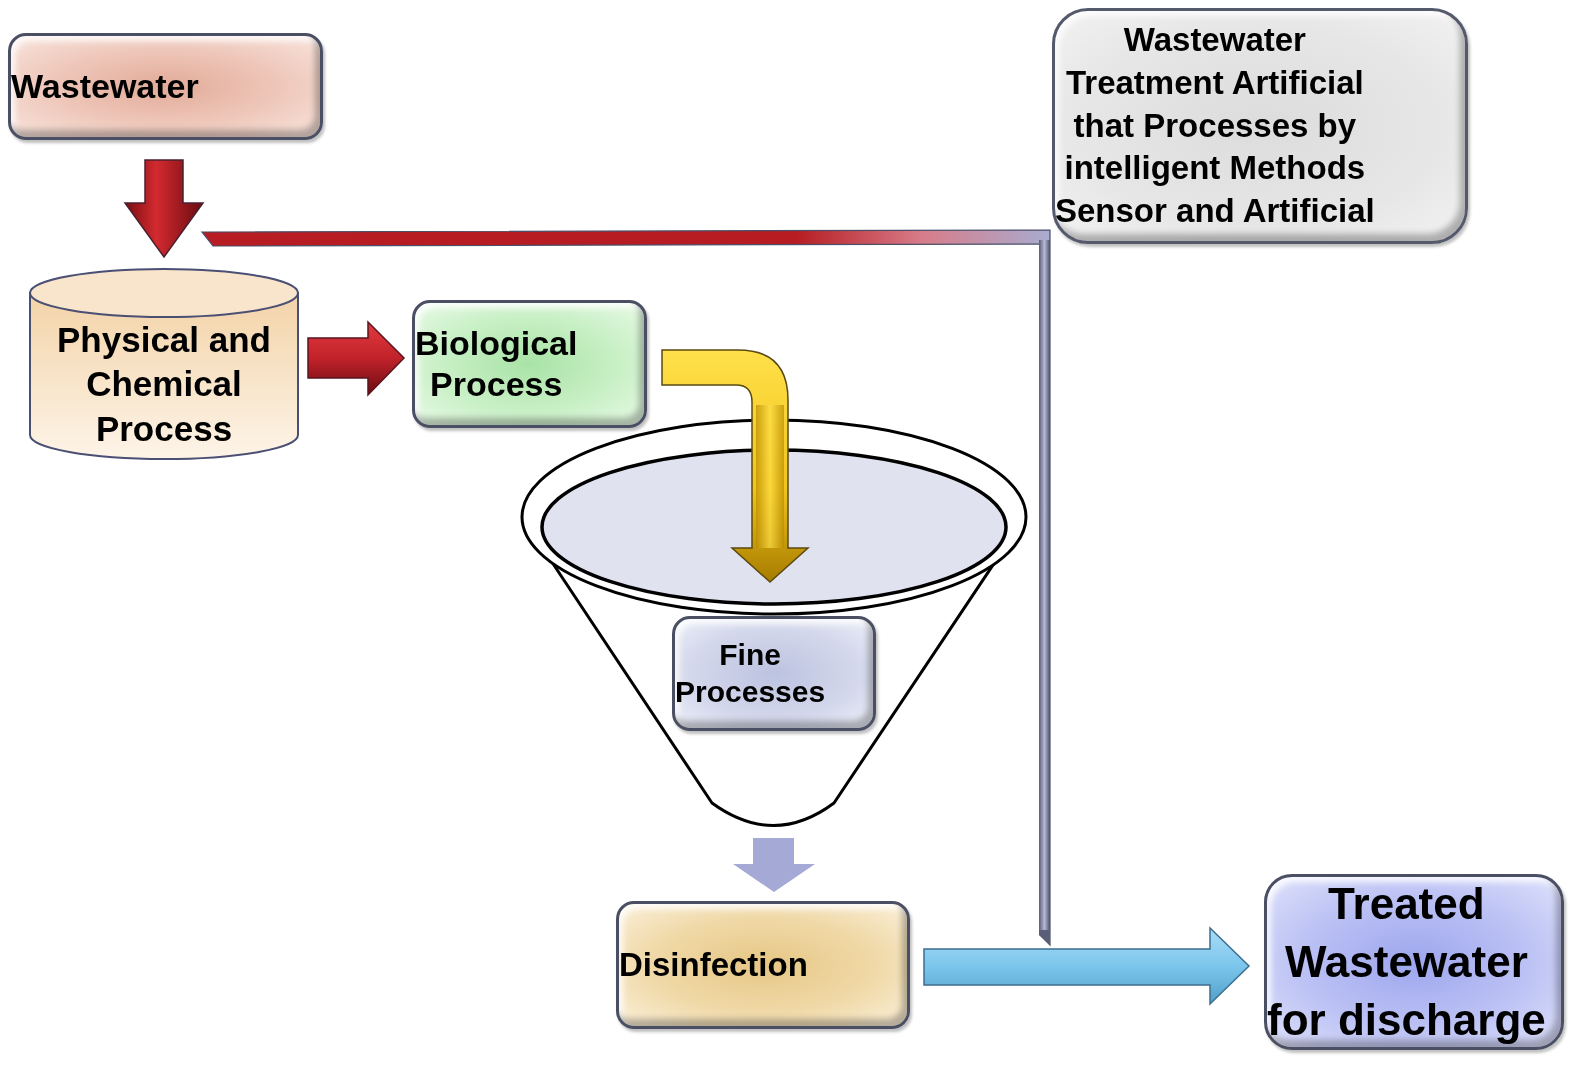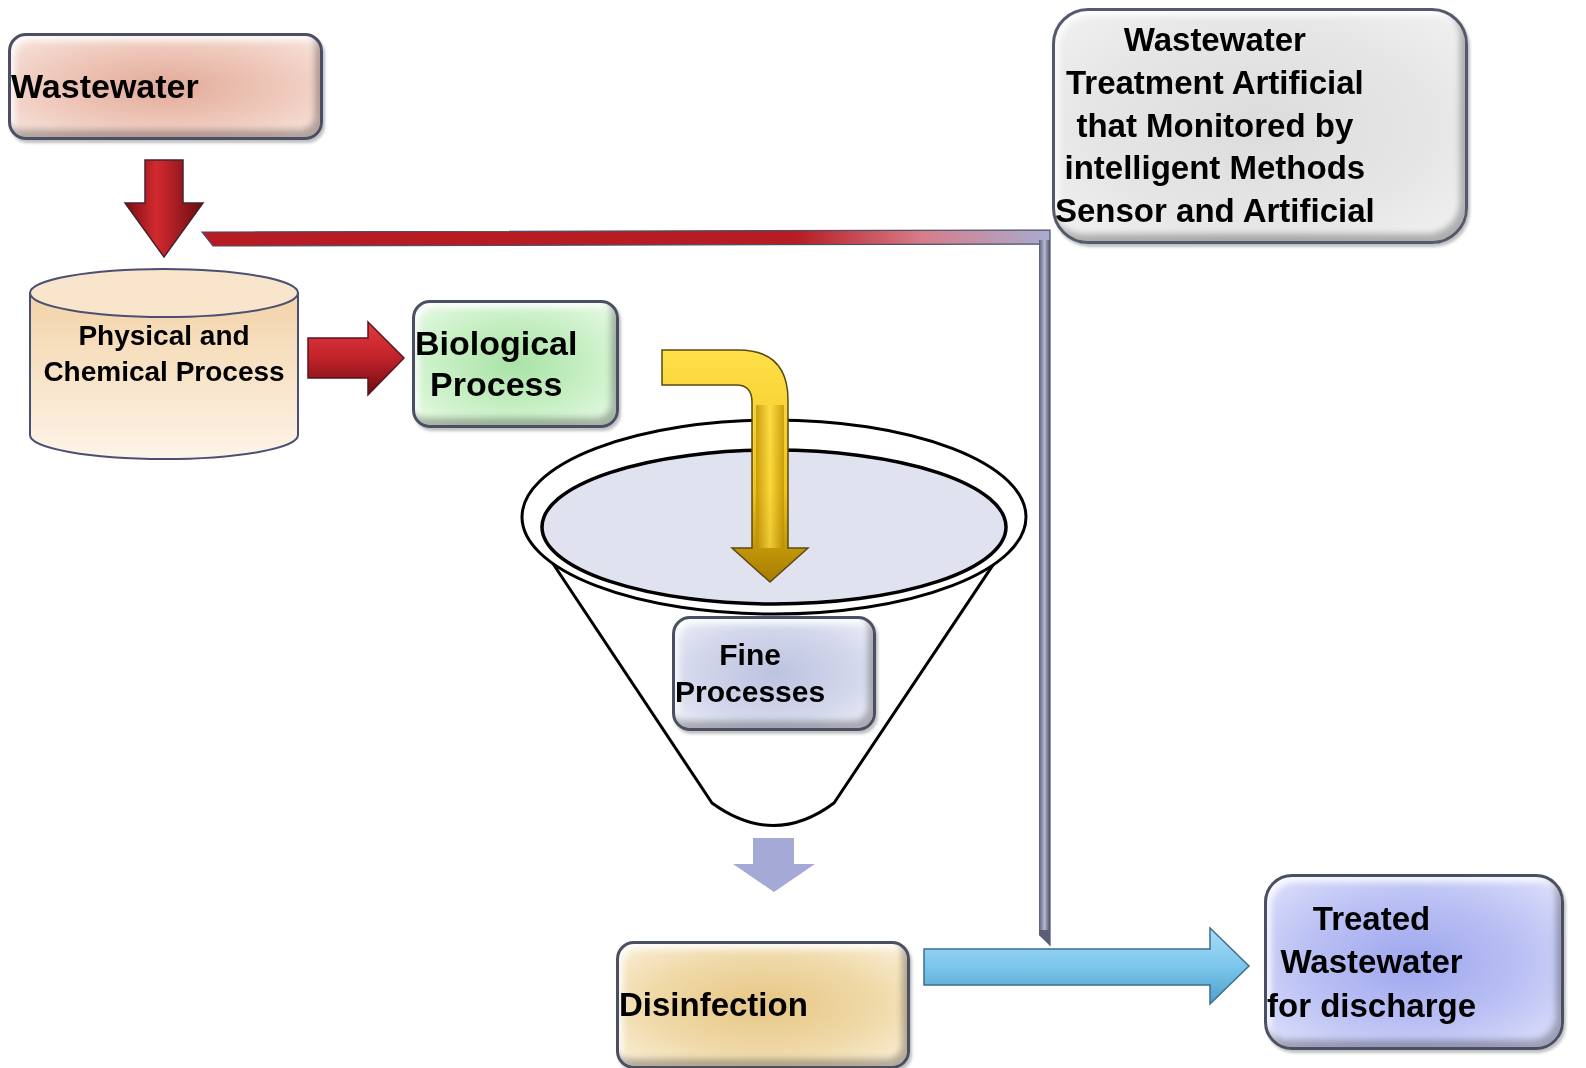--- a/index.html
+++ b/index.html
@@ -12,31 +12,31 @@
     display: flex; align-items: center; justify-content: flex-start; text-align: center;
     font-weight: bold; color: #000; line-height: 1.22;
     box-shadow: inset -5px -7px 6px rgba(0,0,0,0.28), inset 4px 5px 6px rgba(255,255,255,0.85), 2px 3px 3px rgba(0,0,0,0.25);
   }
   .box span { display: block; }
   #box-wastewater { left: 8px; top: 33px; width: 315px; height: 107px; font-size: 34px;
     background: radial-gradient(ellipse at center, #e2aa98 0%, #efc9bc 55%, #f8e5de 100%); }
   #box-monitor { left: 1052px; top: 8px; width: 416px; height: 236px; font-size: 33px; line-height: 1.3;
     border-radius: 36px; border-color: #55596c;
     background: radial-gradient(ellipse at center, #dcdcdc 0%, #e6e6e6 60%, #f2f2f2 100%); }
-  #box-biological { left: 412px; top: 300px; width: 207px; height: 128px; font-size: 34px;
+  #box-biological { left: 412px; top: 300px; width: 235px; height: 128px; font-size: 34px;
     background: radial-gradient(ellipse at center, #a9e3a6 0%, #c9f0c6 55%, #e8fae6 100%); }
   #box-filtration { left: 672px; top: 616px; width: 204px; height: 115px; font-size: 30px;
     background: radial-gradient(ellipse at center, #bcc3e0 0%, #d4d8ec 60%, #eef0f8 100%); }
   #box-disinfection { left: 616px; top: 901px; width: 294px; height: 128px; font-size: 33px;
-    background: radial-gradient(ellipse at center, #e6c684 0%, #f0d9a8 55%, #fbf0da 100%); margin-top: 40px; }
-  #box-treated { left: 1264px; top: 874px; width: 300px; height: 176px; font-size: 33px; line-height: 1.32;
+    background: radial-gradient(ellipse at center, #e6c684 0%, #f0d9a8 55%, #fbf0da 100%); }
+  #box-treated { left: 1264px; top: 874px; width: 300px; height: 176px; font-size: 44px; line-height: 1.32;
     border-radius: 28px;
     background: radial-gradient(ellipse at center, #9ea6ee 0%, #bcc2f4 55%, #dfe2fb 100%); }
   #cyl-label { position: absolute; left: 30px; top: 318px; width: 268px; text-align: center;
-    font-size: 28px; font-weight: bold; line-height: 1.27; color: #000; }
+    font-size: 35px; font-weight: bold; line-height: 1.27; color: #000; }
 </style>
 </head>
 <body>
 
 <svg class="canvas" width="1586" height="1068" viewBox="0 0 1586 1068">
   <defs>
     <linearGradient id="gRedV" x1="0" x2="1" y1="0" y2="0">
       <stop offset="0" stop-color="#7a0d12"></stop>
         <stop offset="0.4" stop-color="#d22a2f"></stop>
         <stop offset="1" stop-color="#6a0b10"></stop>
@@ -118,21 +118,21 @@
 </svg>
 
 <div class="box" id="box-wastewater">
   <span>Wastewater</span>
 </div>
 
 <div class="box" id="box-monitor">
   <div>
     <span>Wastewater</span>
     <span>Treatment Artificial</span>
-    <span>that Monitored by</span>
+    <span>that Processes by</span>
     <span>intelligent Methods</span>
     <span>Sensor and Artificial</span>
   </div>
 </div>
 
 <div id="cyl-label">
   <span>Physical and</span>
   <span>Chemical</span>
   <span>Process</span>
 </div>

